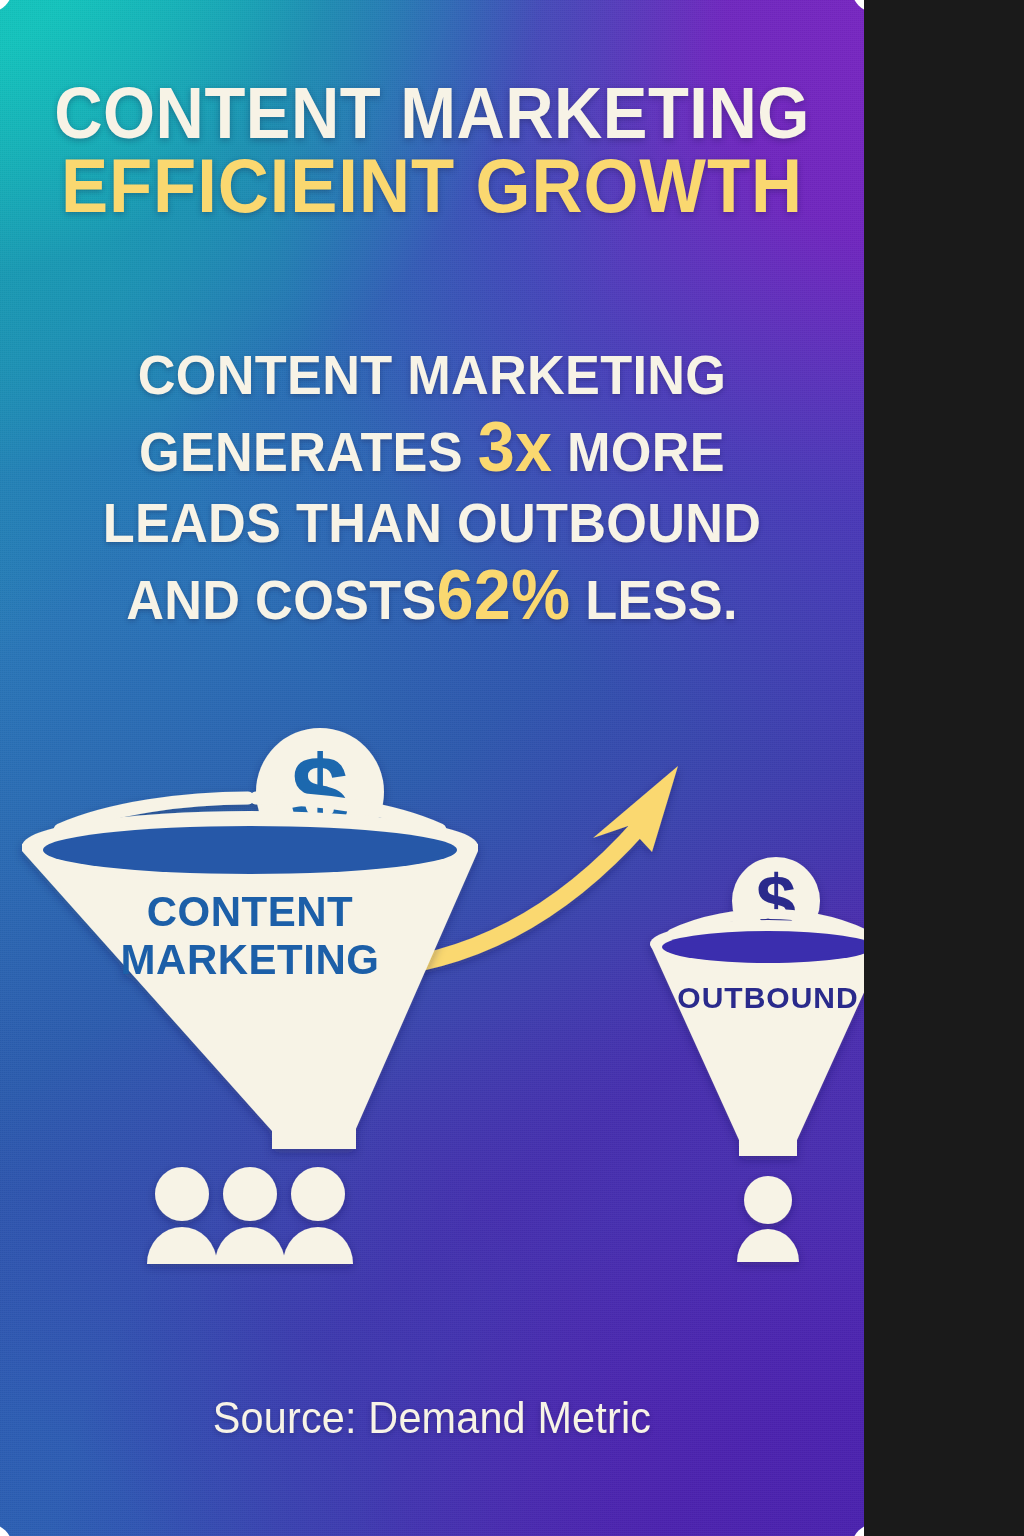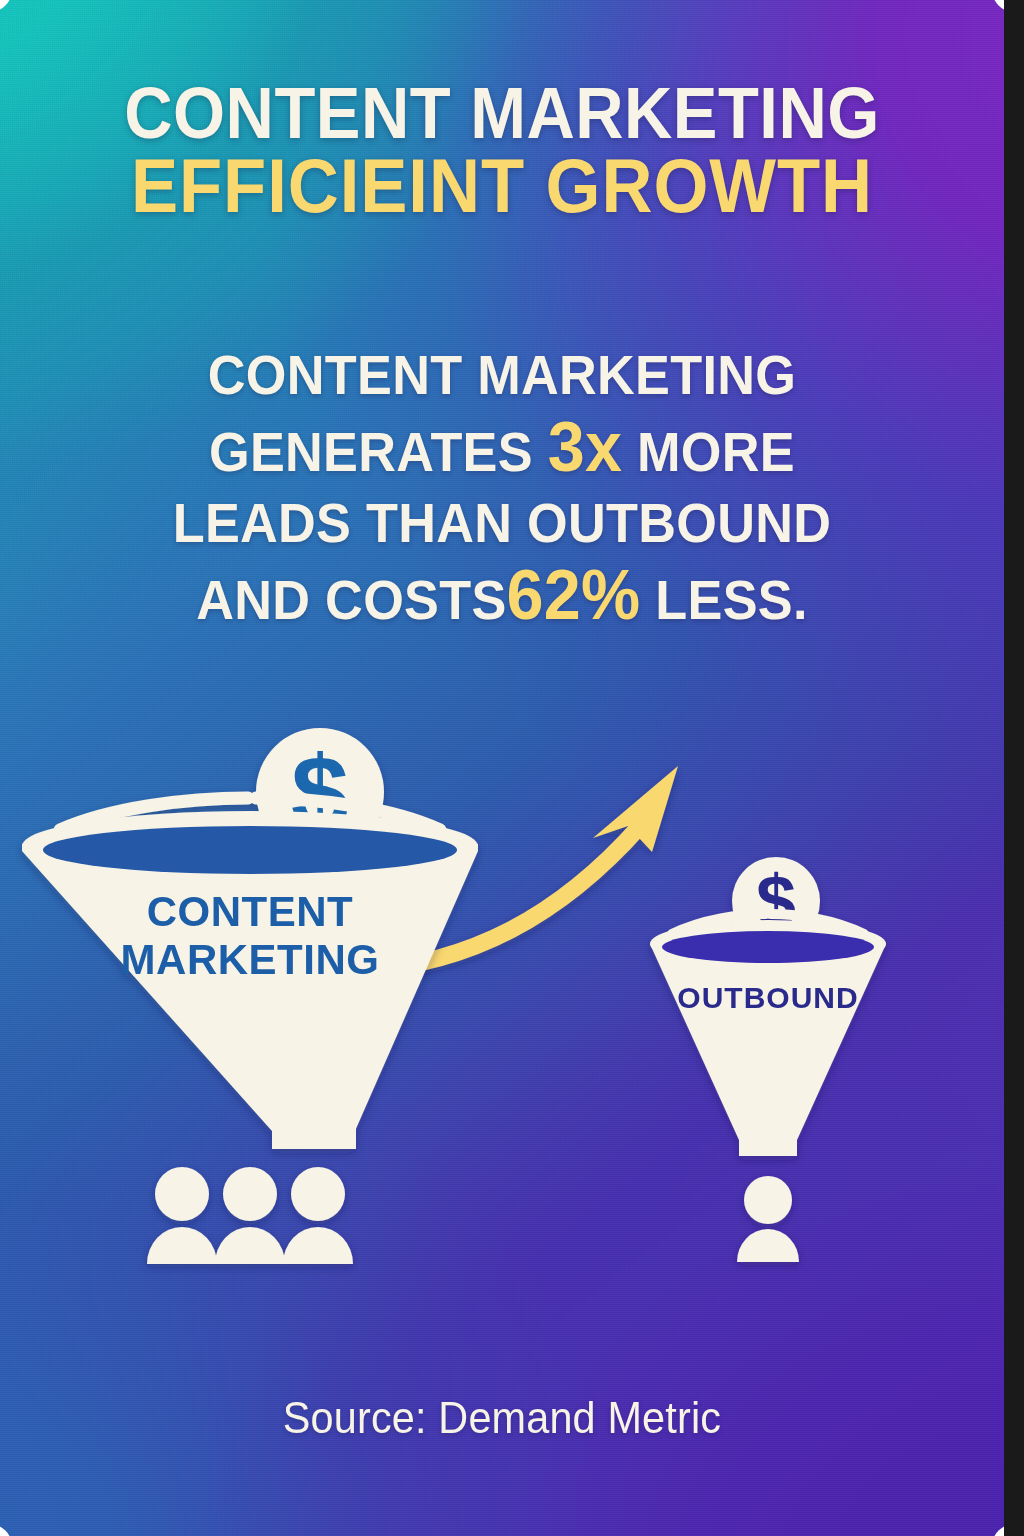--- a/index.html
+++ b/index.html
@@ -2,21 +2,21 @@
 <html><head>
 <meta charset="utf-8">
 <style>
   html, body {
     margin: 0;
     padding: 0;
     background: #1a1a1a;
   }
   #poster {
     position: relative;
-    width: 1004px;
+    width: 864px;
     height: 1536px;
     overflow: hidden;
     font-family: "Liberation Sans", sans-serif;
     background-color: #3556b0;
     background-image:
       radial-gradient(ellipse 1200px 1100px at -8% -6%, #14c4bd 0%, rgba(20,196,189,0.92) 14%, rgba(23,150,175,0.62) 34%, rgba(30,95,170,0.18) 52%, rgba(30,95,170,0) 66%),
       radial-gradient(ellipse 1150px 1250px at 108% 2%, #7b27c2 0%, rgba(117,35,192,0.94) 18%, rgba(90,40,190,0.60) 40%, rgba(70,45,175,0.16) 60%, rgba(70,45,175,0) 74%),
       radial-gradient(ellipse 1250px 1000px at 104% 104%, #4a22ae 0%, rgba(74,34,174,0.90) 20%, rgba(60,50,175,0.45) 44%, rgba(50,70,170,0) 68%),
       radial-gradient(ellipse 1100px 900px at -10% 104%, #2a63b4 0%, rgba(42,99,180,0.85) 22%, rgba(40,92,175,0.35) 46%, rgba(40,92,175,0) 68%),
       linear-gradient(142deg, #16bfbc 0%, #2a76b8 30%, #2d5cae 50%, #4a2fae 72%, #6a28b8 100%);

